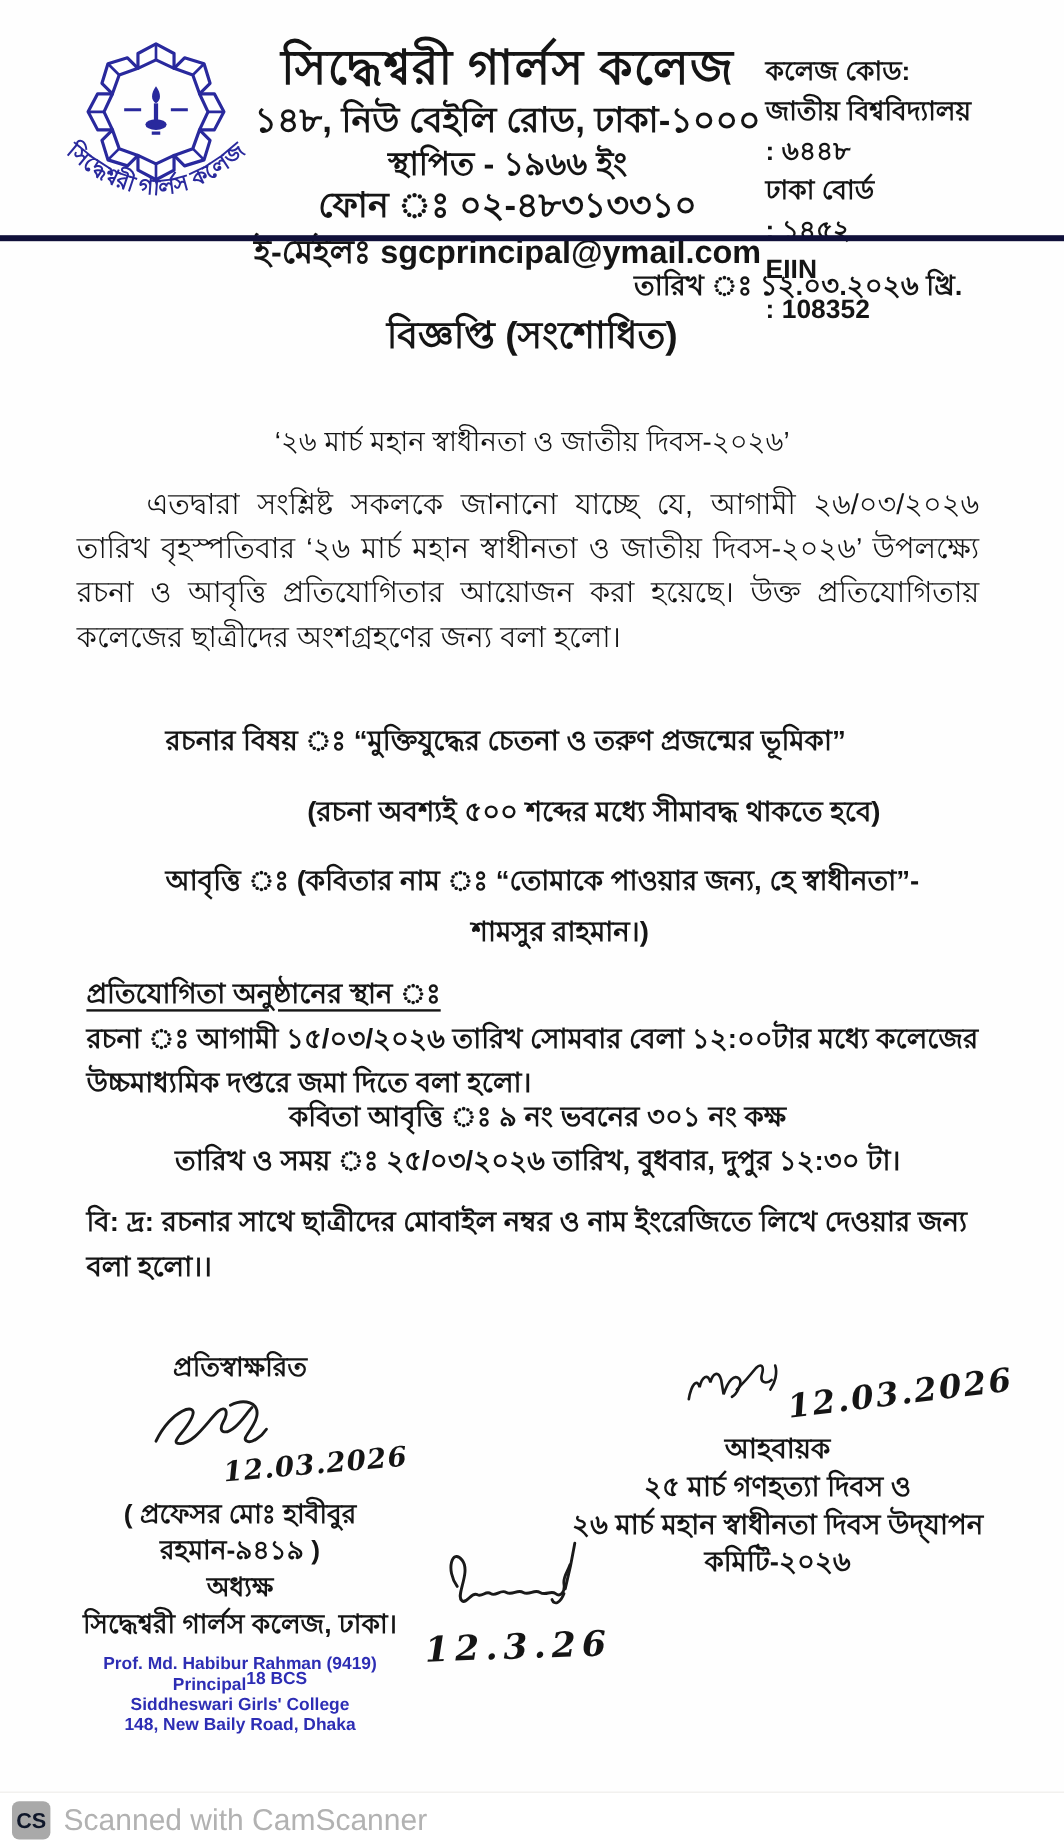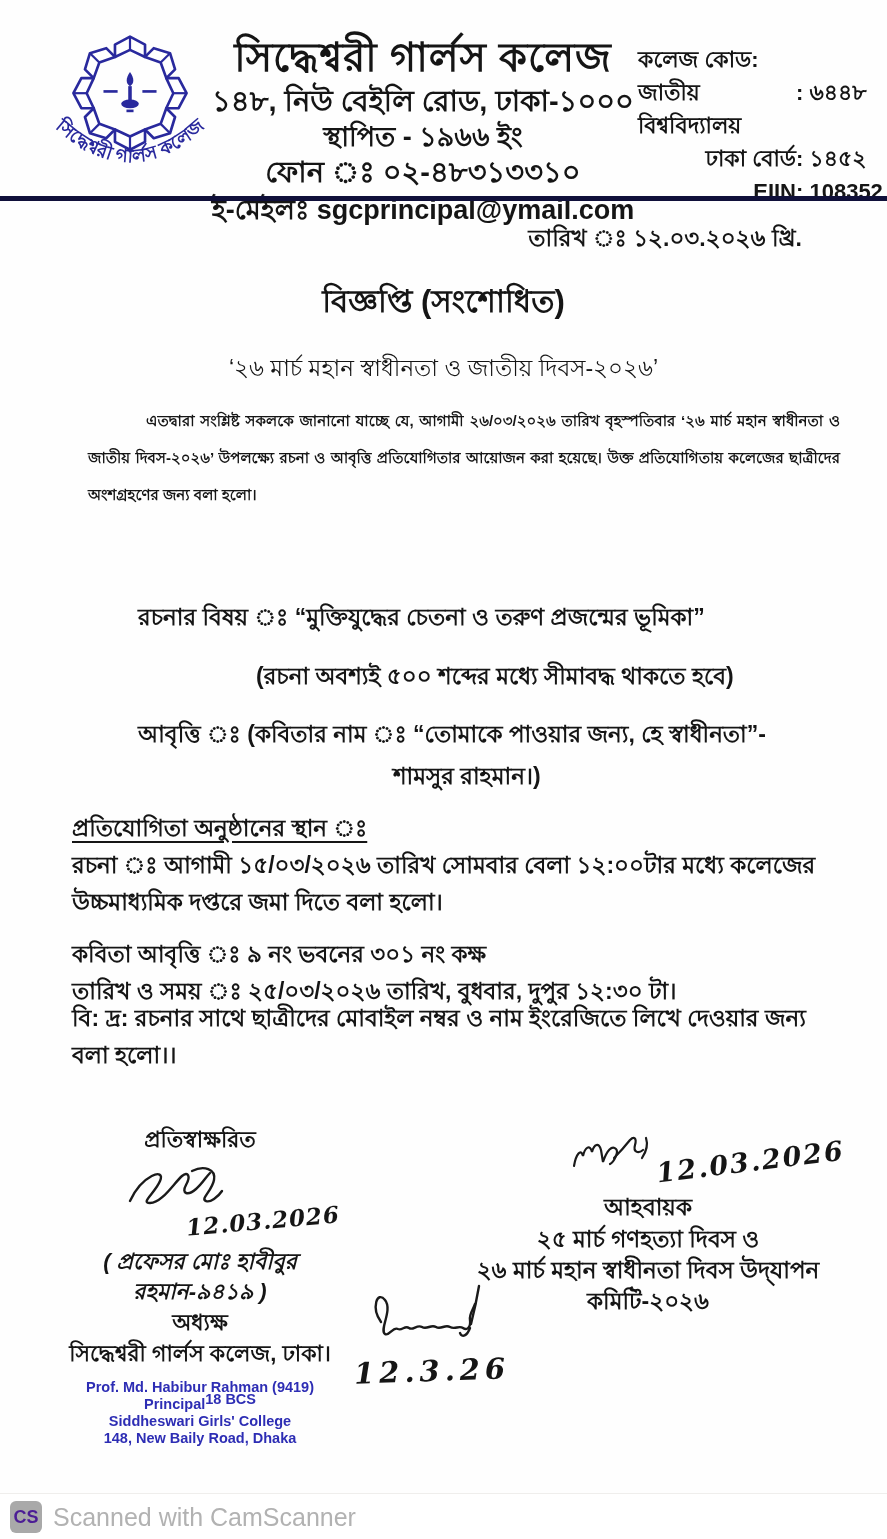--- a/index.html
+++ b/index.html
@@ -10,62 +10,62 @@
   
   .logo{position:absolute;left:40px;top:26px;width:180px;height:168px;}
   .head-center{position:absolute;left:208px;top:32px;width:430px;text-align:center;}
   .college-name{font-size:40px;font-weight:bold;line-height:50px;letter-spacing:1px;}
   .address{font-size:29px;font-weight:bold;line-height:38px;}
   .established{font-size:27px;font-weight:bold;line-height:34px;}
   .phone{font-size:29px;font-weight:bold;line-height:37px;}
   .email{font-size:27px;font-weight:bold;line-height:39px;}
   .head-codes{position:absolute;left:638px;top:44px;width:246px;font-size:22px;font-weight:bold;}
   .code-title{line-height:32px;}
-  .code-row{display:flex;justify-content:flex-end;line-height:33px;}
+  .code-row{display:flex;justify-content:space-between;line-height:33px;flex-direction:column;}
   .code-row .val{text-align:left;min-width:88px;}
   .rule{position:absolute;left:0;top:196px;width:887px;height:5px;background:#10103a;}
   
   .date-line{position:absolute;left:0;top:220px;width:802px;text-align:right;font-size:23px;font-weight:bold;}
-  .notice-title{position:absolute;left:0;top:277px;width:887px;text-align:center;font-size:31px;font-weight:bold;margin:0;}
+  .notice-title{position:absolute;left:0;top:255px;width:887px;text-align:center;font-size:31px;font-weight:bold;margin:0;}
   .notice-subtitle{position:absolute;left:0;top:350px;width:887px;text-align:center;font-size:23px;font-weight:normal;margin:0;}
-  .notice-body{position:absolute;left:88px;top:402px;width:752px;margin:0;font-size:15px;line-height:37px;
-    font-weight:700;text-align:justify;text-indent:58px;}
+  .notice-body{position:absolute;left:64px;top:402px;width:752px;margin:0;font-size:24px;line-height:37px;
+    font-weight:400;text-align:justify;text-indent:58px;}
   .topic-block{position:absolute;left:138px;top:600px;font-size:23px;font-weight:bold;line-height:34px;}
   .topic-constraint{margin-left:118px;margin-top:25px;}
   .recite-1{margin-top:24px;}
   .recite-2{margin-left:255px;margin-top:8px;}
   .venue-block{position:absolute;left:72px;top:810px;width:752px;font-size:23px;font-weight:bold;line-height:37px;}
   .venue-heading{text-decoration:underline;text-underline-offset:5px;}
-  .poem-block{position:absolute;left:72px;top:936px;width:752px;font-size:23px;font-weight:bold;line-height:37px;}
+  .poem-block{position:absolute;left:72px;top:912px;width:752px;font-size:23px;font-weight:bold;line-height:37px;text-align:center;}
   .note-line{position:absolute;left:72px;top:1000px;width:752px;margin:0;font-size:23px;font-weight:bold;line-height:37px;}
   
   .sig-left{position:absolute;left:56px;top:1122px;width:288px;text-align:center;font-size:22px;font-weight:bold;}
   .sig-left .hand-zone{position:relative;height:88px;}
   .sig-left svg{position:absolute;left:66px;top:4px;}
   .hand{font-family:"DejaVu Serif",serif;font-style:italic;font-weight:bold;}
   .sig-left .hand-date{position:absolute;left:130px;top:48px;font-size:23px;transform:rotate(-5deg);letter-spacing:1px;}
-  .sig-left .name{font-size:22px;line-height:30px;font-style:italic;}
+  .sig-left .name{font-size:22px;line-height:30px;}
   .sig-left .desig{line-height:32px;}
   .sig-left .inst{line-height:30px;}
   .stamp{margin-top:10px;color:#2d2db4;font-size:14.5px;font-weight:bold;line-height:17px;}
   .stamp .row2{display:flex;justify-content:center;align-items:flex-end;}
   .stamp .bcs{transform:translateY(-5px);}
   .sig-right{position:absolute;left:418px;top:1132px;width:460px;text-align:center;font-size:23px;font-weight:bold;}
   .sig-right .hand-zone{position:relative;height:58px;}
   .sig-right svg{position:absolute;left:150px;top:0;}
   .sig-right .hand-date{position:absolute;left:238px;top:14px;font-size:27px;transform:rotate(-7deg);letter-spacing:2px;}
   .sig-right .role{line-height:34px;}
   .sig-right .committee{line-height:31px;}
   .sig-bottom{position:absolute;left:352px;top:1280px;width:160px;text-align:center;}
   .sig-bottom .hand-date{font-size:29px;letter-spacing:5px;display:inline-block;transform:rotate(-2deg);margin-top:2px;}
   
   .cam-footer{position:absolute;left:0;top:1493px;width:887px;height:46px;background:#ffffff;
     display:flex;align-items:center;border-top:1px solid #efeeec;}
   .cs-badge{width:32px;height:32px;margin-left:10px;border-radius:6px;background:#a9a9a9;
-    color:#4c1d95;font-size:18px;font-weight:bold;display:grid;place-items:center;}
+    color:#0f172a;font-size:18px;font-weight:bold;display:grid;place-items:center;}
   .cam-text{margin-left:11px;color:#b2b2b2;font-size:25px;}
 </style>
 </head>
 <body>
 
 <div class="page">
 
   <div class="logo">
     <svg viewBox="0 0 200 190" width="180" height="168">
       <defs>

